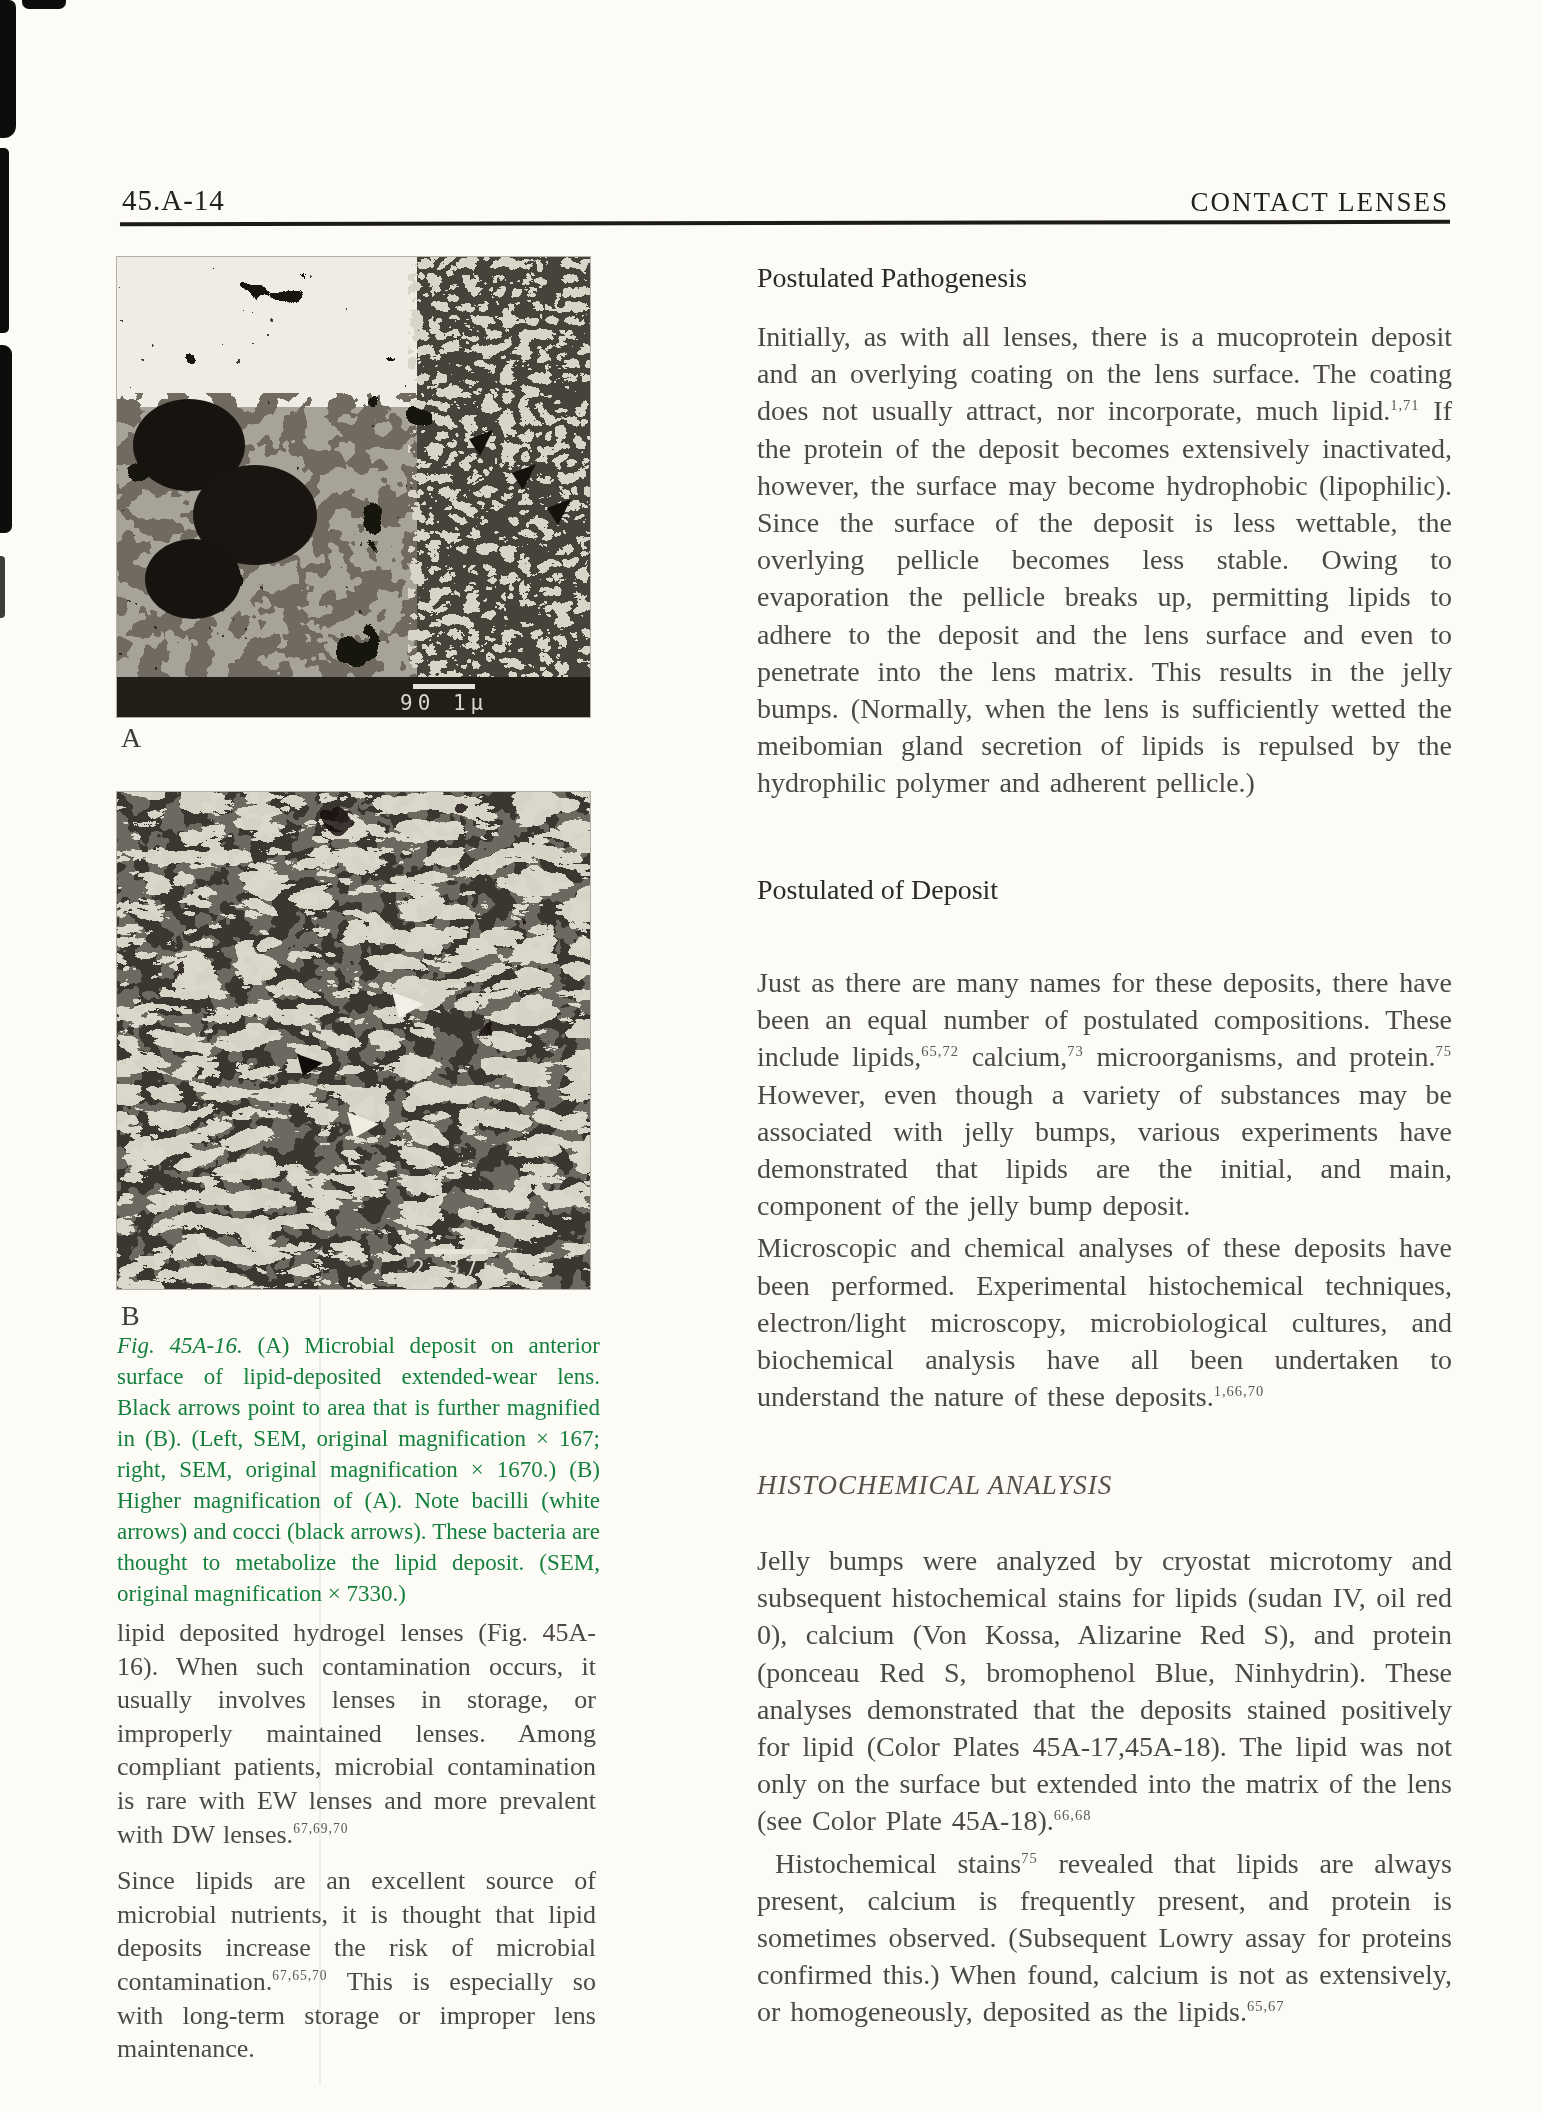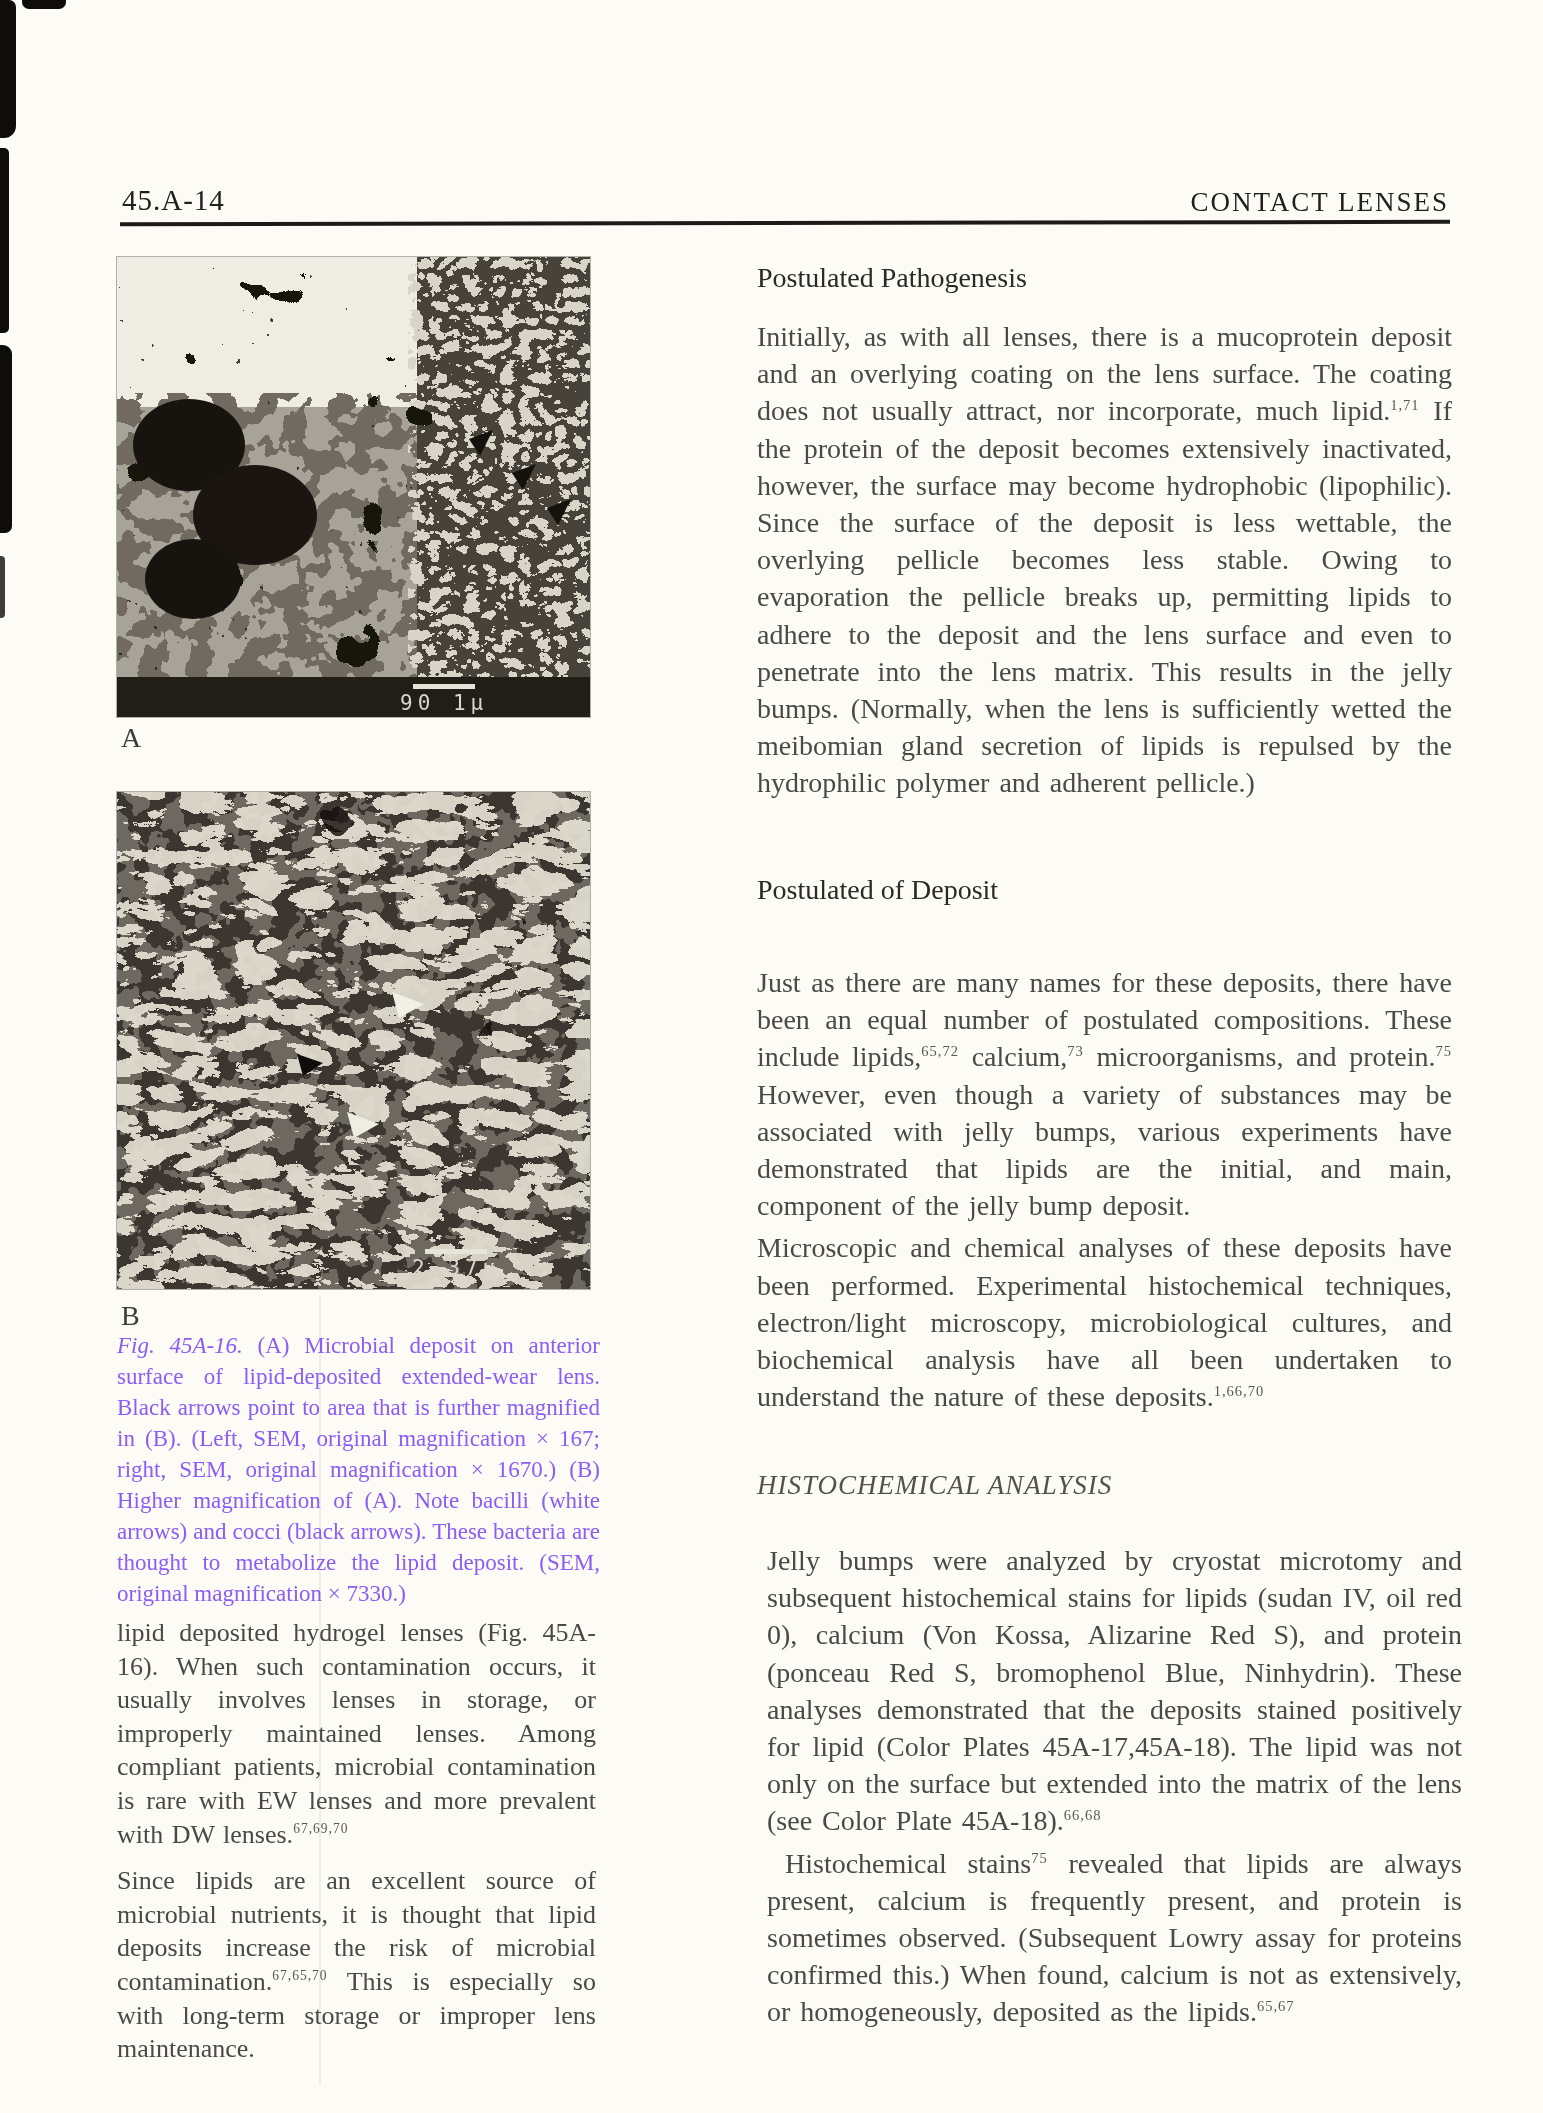--- a/index.html
+++ b/index.html
@@ -31,40 +31,40 @@
   #labelA { top:722px; }
   #labelB { top:1300px; }
   .scale { position:absolute; display:flex; flex-direction:column; align-items:center; gap:2px; z-index:3; }
   .scale .bar { display:block; width:62px; height:5px; background:#e6e3d8; }
   .scale .txt { font-family:"DejaVu Sans Mono",monospace; font-size:21px; color:#d9d5ca; letter-spacing:5px; white-space:nowrap; }
   #scaleA { left:283px; bottom:2px; }
   #scaleB { left:295px; bottom:9px; }
   
   .caption {
     position:absolute; left:117px; top:1330px; width:483px;
-    font-size:23px; line-height:31px; text-align:justify; color:#8b5cf6;
+    font-size:23px; line-height:31px; text-align:justify; color:#15803d;
   }
   .caption i { font-style:italic; }
   .lcol {
     position:absolute; left:117px; top:1616px; width:479px;
     font-size:26px; line-height:33.6px; text-align:justify; word-spacing:2px; hyphens:auto;
   }
   .lcol p + p { margin-top:13px; }
   
   .rh { position:absolute; left:757px; font-weight:normal; font-size:28px; color:#2c2a26; }
   #rh1 { top:262px; }
   #rh2 { top:874px; }
   #rh3 { top:1470px; font-weight:normal; font-style:italic; font-size:27px; letter-spacing:1px; color:#55524c; }
   .rcol {
     position:absolute; left:757px; width:695px;
     font-size:28px; line-height:37.2px; text-align:justify; word-spacing:3px; hyphens:auto;
   }
   #rcol1 { top:318px; }
   #rcol2 { top:936px;margin-top:28px; }
-  #rcol3 { top:1542px;margin-left:10px; }
+  #rcol3 { top:1542px; }
   .rcol p + p { margin-top:5px; }
   .indent { text-indent:18px; }
   sup { font-size:0.52em; line-height:0; vertical-align:super; letter-spacing:1px; color:#5b5954; }
 </style>
 </head>
 <body>
 
 <div class="page">
 
   <div class="artifact" id="art1"></div>

